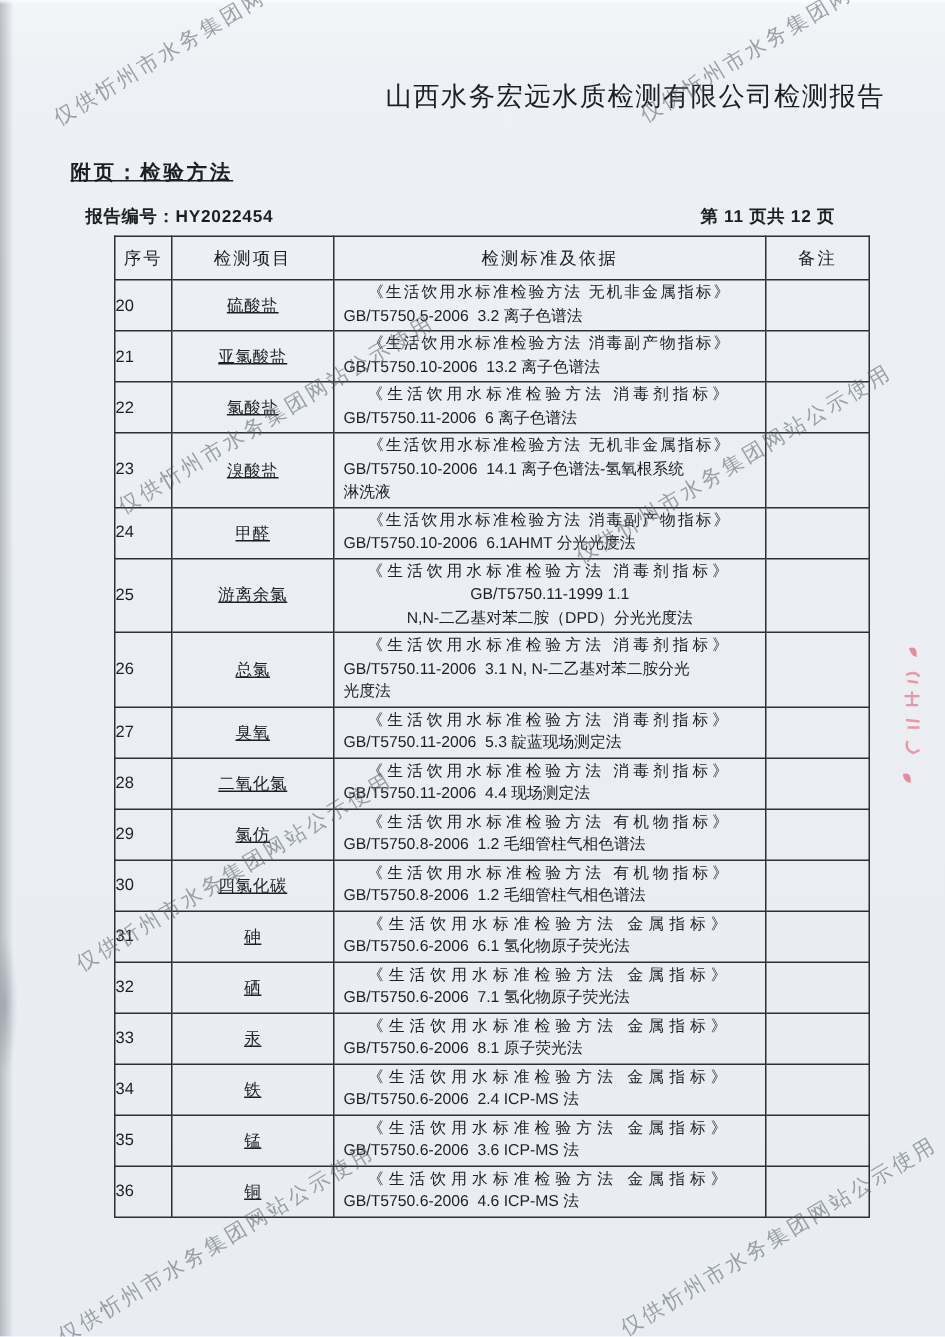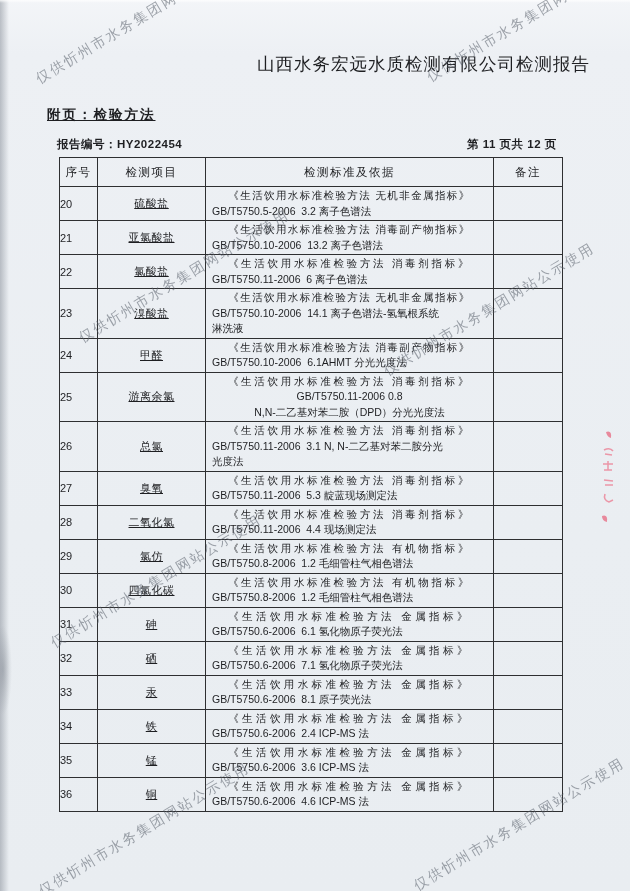--- a/index.html
+++ b/index.html
@@ -23,21 +23,21 @@
 
   .title{position:absolute;left:30px;top:52px;width:560px;text-align:right;
     font-size:17.5px;font-weight:normal;letter-spacing:1px;z-index:2;}
   .subtitle{position:absolute;left:47px;top:106px;font-size:13.5px;font-weight:bold;
     letter-spacing:2px;z-index:2;text-decoration:underline;}
   .meta{position:absolute;left:0;top:137px;width:576px;height:16px;font-size:11.5px;
     font-weight:bold;z-index:2;}
   .report-no{position:absolute;left:57px;top:0;letter-spacing:.5px;}
   .page-ind{position:absolute;left:467px;top:0;letter-spacing:.5px;}
 
-  table.methods{position:absolute;left:59px;top:157px;width:503px;border-collapse:collapse;
+  table.methods{position:absolute;left:76px;top:157px;width:503px;border-collapse:collapse;
     table-layout:fixed;z-index:2;background:transparent;}
   table.methods th,table.methods td{border:1px solid var(--line);padding:1px 0;
     vertical-align:middle;font-weight:normal;}
   table.methods{border:1.5px solid var(--line);}
   col.w0{width:38px;} col.w1{width:108px;} col.w2{width:288px;} col.w3{width:69px;}
   th{height:26px;font-size:11.5px;letter-spacing:1.5px;text-align:center;}
   td.c0{text-align:left;font-size:11px;}
   td.c1{text-align:center;font-size:11px;letter-spacing:.5px;text-decoration:underline;}
   td.c2{font-size:10.5px;}
   td.c3{font-size:10.5px;}
@@ -135,21 +135,21 @@
           <div class="std-line ctr" style="letter-spacing: 1.4px;">《生活饮用水标准检验方法 消毒副产物指标》</div>
           <div class="std-line">GB/T5750.10-2006  6.1AHMT 分光光度法</div>
         </td>
         <td class="c3"></td>
       </tr>
       <tr>
         <td class="c0">25</td>
         <td class="c1">游离余氯</td>
         <td class="c2">
           <div class="std-line ctr" style="letter-spacing: 2.7px;">《生活饮用水标准检验方法 消毒剂指标》</div>
-          <div class="std-line ctr">GB/T5750.11-2006 0.8</div>
+          <div class="std-line ctr">GB/T5750.11-1999 1.1</div>
           <div class="std-line ctr">N,N-二乙基对苯二胺（DPD）分光光度法</div>
         </td>
         <td class="c3"></td>
       </tr>
       <tr>
         <td class="c0">26</td>
         <td class="c1">总氯</td>
         <td class="c2">
           <div class="std-line ctr" style="letter-spacing: 2.7px;">《生活饮用水标准检验方法 消毒剂指标》</div>
           <div class="std-line">GB/T5750.11-2006  3.1 N, N-二乙基对苯二胺分光</div>

